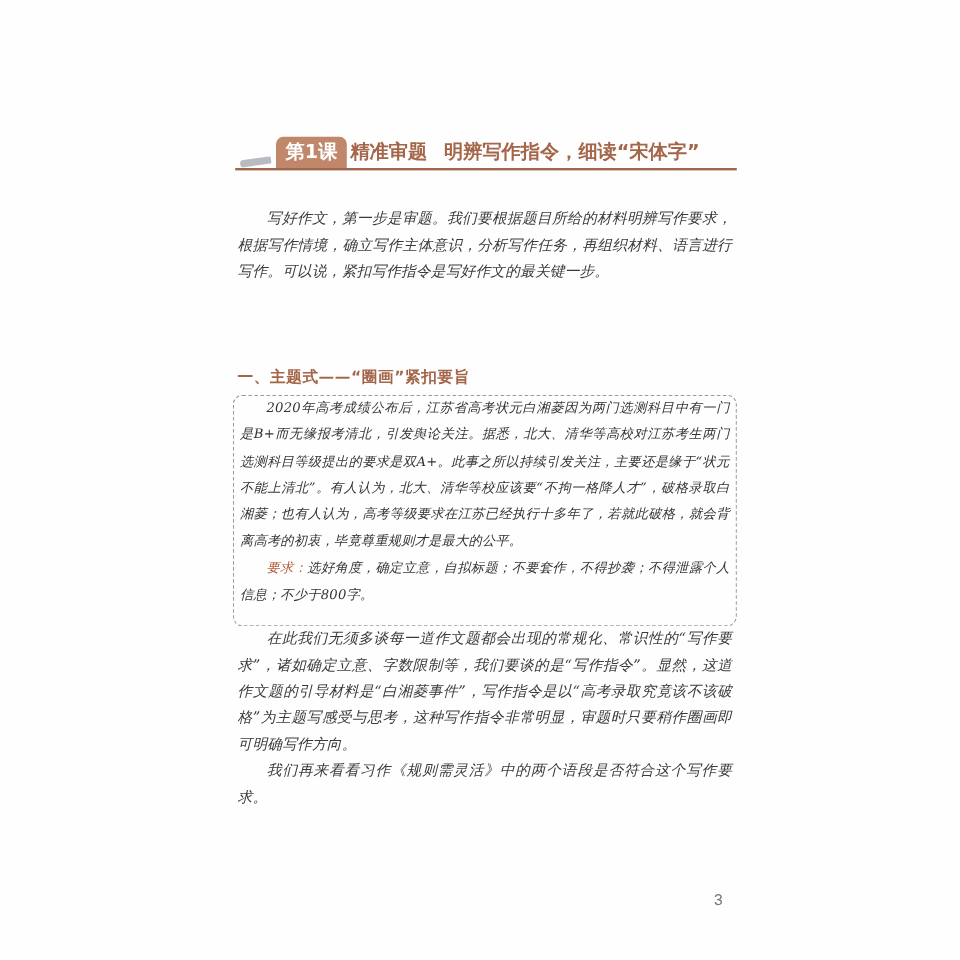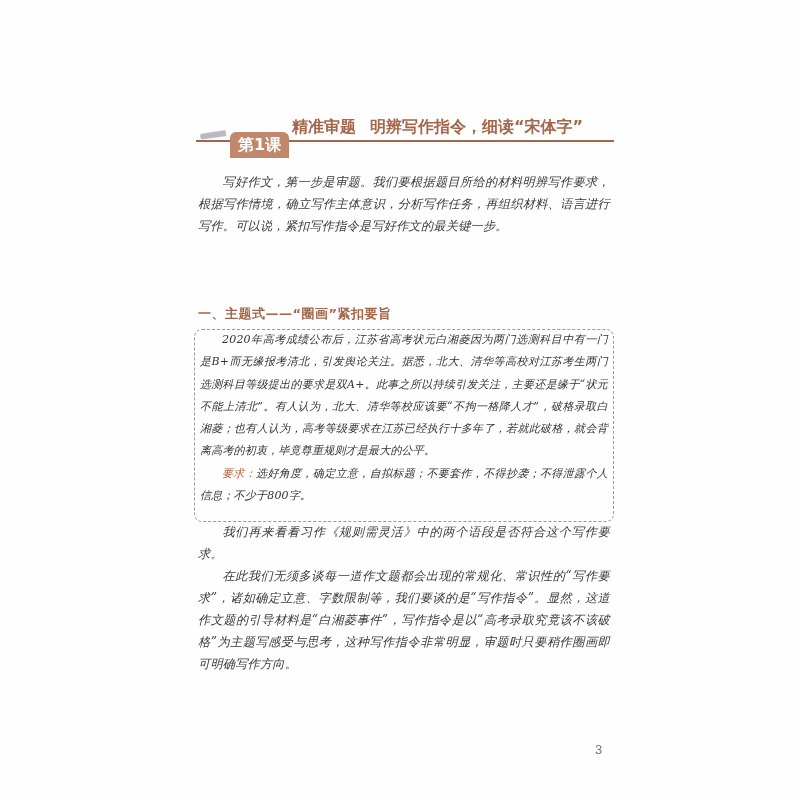--- a/index.html
+++ b/index.html
@@ -7,21 +7,21 @@
     width: 800px; height: 800px; background: #ffffff; position: relative; overflow: hidden;
     font-family: "DejaVu Serif", "Liberation Serif", serif; color: #3a3a3a;
   }
   .page { position: absolute; left: 0; top: 0; width: 800px; height: 800px; background: #fefefe; }
 
   
   .banner { position: absolute; left: 196px; top: 112px; width: 418px; height: 30px; }
   .banner-line { position: absolute; left: 0; right: 0; top: 28px; height: 2px; background: #a4664a; }
   .banner-deco { position: absolute; left: 4px; top: 20px; width: 26px; height: 6px; background: #b8bcc2; border-radius: 3px 1px 1px 3px; transform: rotate(-8deg); }
   .banner-tab {
-    position: absolute; left: 34px; top: 20px; height: 26px; padding: 0 8px;
+    position: absolute; left: 34px; top: 2px; height: 26px; padding: 0 8px;
     background: #c0876a; color: #fff; border-radius: 6px 6px 0 0;
     font-family: "DejaVu Sans", sans-serif; font-size: 16px; font-weight: bold; line-height: 26px;
   }
   .banner-title {
     position: absolute; left: 96px; top: 2px; line-height: 26px;
     font-family: "DejaVu Sans", sans-serif; font-size: 16px; color: #a4664a; font-weight: bold; white-space: nowrap;
   }
   .banner-title .sub { margin-left: 14px; }
 
   .text { position: absolute; left: 198px; width: 412px; font-size: 12.2px; line-height: 22px; letter-spacing: 0.2px; text-align: justify; }
@@ -70,19 +70,19 @@
   <div class="section-head">一、主题式——“圈画”紧扣要旨</div>
 
 
   <div class="quote-box"></div>
   <div class="text quote-text">
     <p class="para">2020年高考成绩公布后，江苏省高考状元白湘菱因为两门选测科目中有一门是B+而无缘报考清北，引发舆论关注。据悉，北大、清华等高校对江苏考生两门选测科目等级提出的要求是双A+。此事之所以持续引发关注，主要还是缘于“状元不能上清北”。有人认为，北大、清华等校应该要“不拘一格降人才”，破格录取白湘菱；也有人认为，高考等级要求在江苏已经执行十多年了，若就此破格，就会背离高考的初衷，毕竟尊重规则才是最大的公平。</p>
     <p class="para"><span class="req-label">要求：</span><span>选好角度，确定立意，自拟标题；不要套作，不得抄袭；不得泄露个人信息；不少于800字。</span></p>
   </div>
 
   <div class="text analysis">
+    <p class="para">在此我们无须多谈每一道作文题都会出现的常规化、常识性的“写作要求”，诸如确定立意、字数限制等，我们要谈的是“写作指令”。显然，这道作文题的引导材料是“白湘菱事件”，写作指令是以“高考录取究竟该不该破格”为主题写感受与思考，这种写作指令非常明显，审题时只要稍作圈画即可明确写作方向。</p>
     <p class="para">我们再来看看习作《规则需灵活》中的两个语段是否符合这个写作要求。</p>
-    <p class="para">在此我们无须多谈每一道作文题都会出现的常规化、常识性的“写作要求”，诸如确定立意、字数限制等，我们要谈的是“写作指令”。显然，这道作文题的引导材料是“白湘菱事件”，写作指令是以“高考录取究竟该不该破格”为主题写感受与思考，这种写作指令非常明显，审题时只要稍作圈画即可明确写作方向。</p>
   </div>
 
 
   <div class="page-number">3</div>
 </div>
 
 </body></html>

